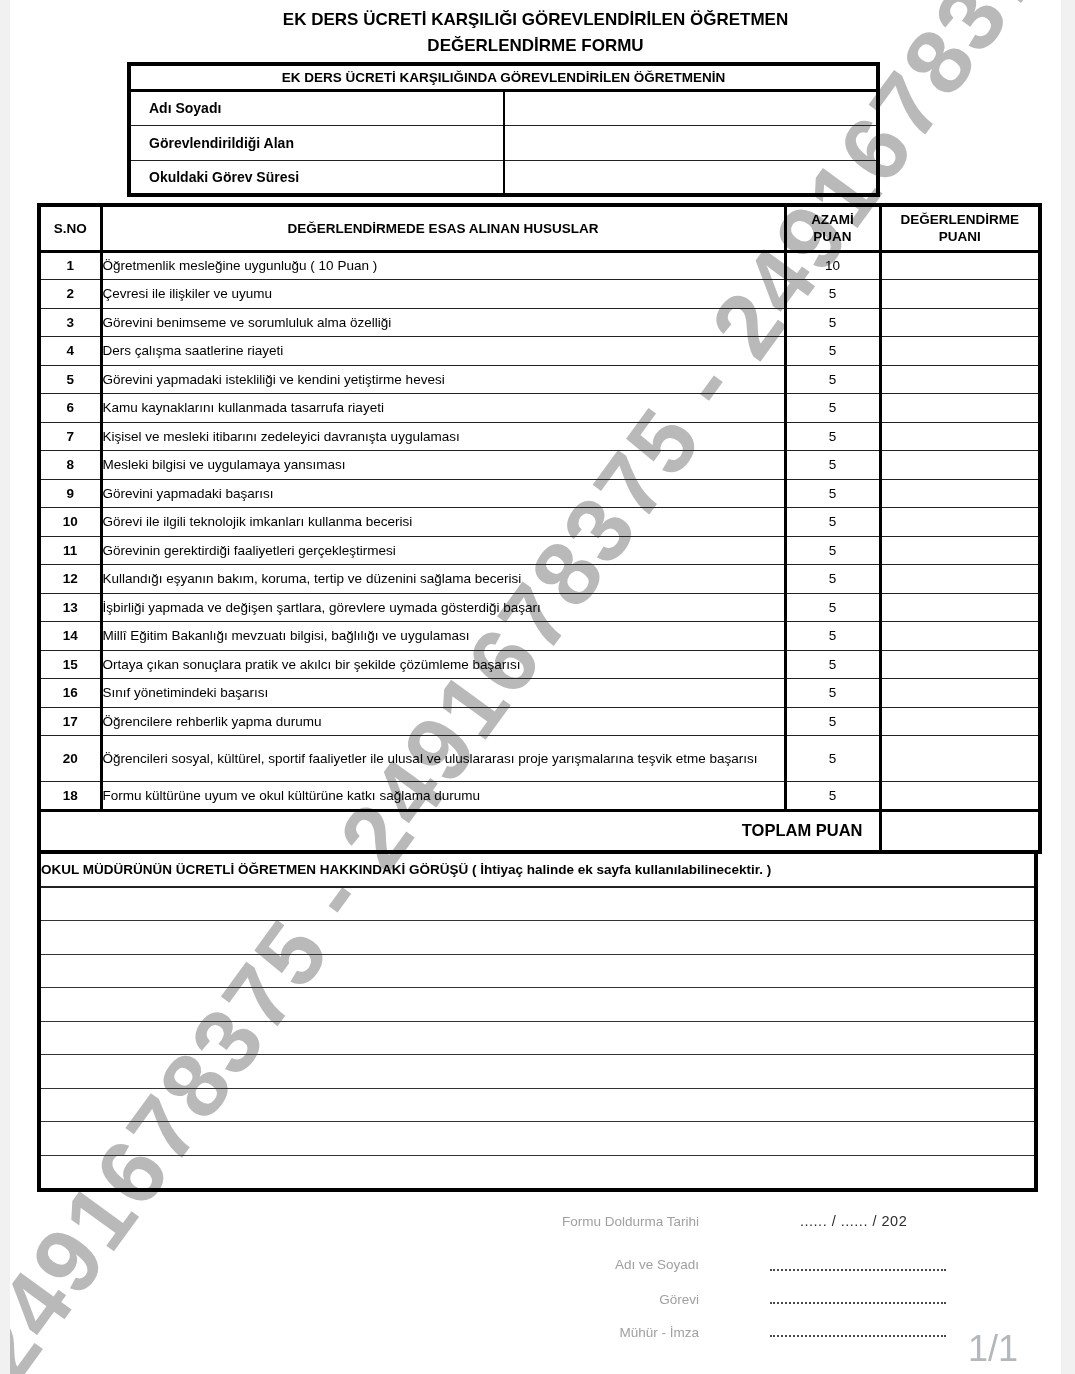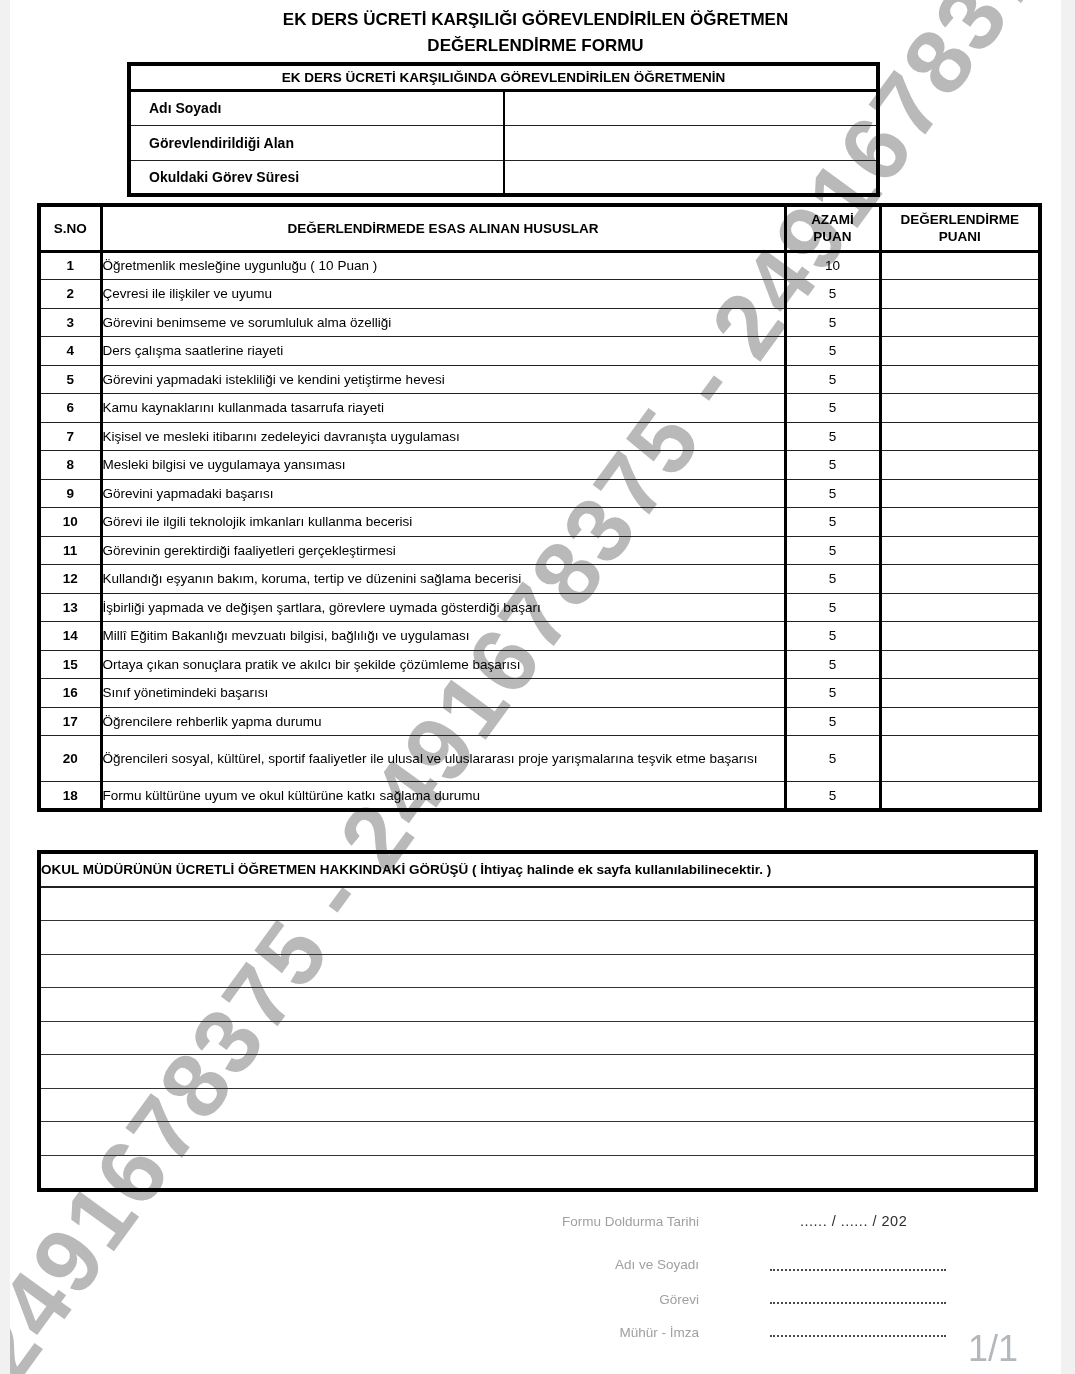--- a/index.html
+++ b/index.html
@@ -262,20 +262,24 @@
         <td class="max">5</td>
         <td class="score"></td>
       </tr>
       <tr class="last-row">
         <td class="no">18</td>
         <td class="crit">Formu kültürüne uyum ve okul kültürüne katkı sağlama durumu</td>
         <td class="max">5</td>
         <td class="score"></td>
       </tr>
 
+      <tr class="total-row">
+        <td colspan="3" class="total-lbl">TOPLAM PUAN</td>
+        <td class="score"></td>
+      </tr>
     </tbody>
       </table>
   </div>
 
   <div class="layer opinion-box">
     <div class="op-header">OKUL MÜDÜRÜNÜN ÜCRETLİ ÖĞRETMEN HAKKINDAKİ GÖRÜŞÜ ( İhtiyaç halinde ek sayfa kullanılabilinecektir. )</div>
     <div class="op-line"></div>
     <div class="op-line"></div>
     <div class="op-line"></div>
     <div class="op-line"></div>

